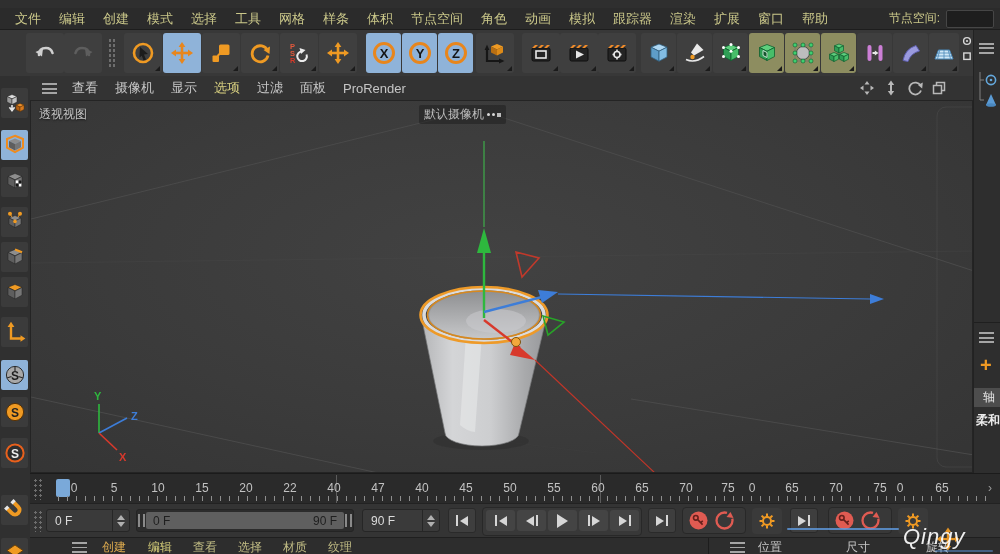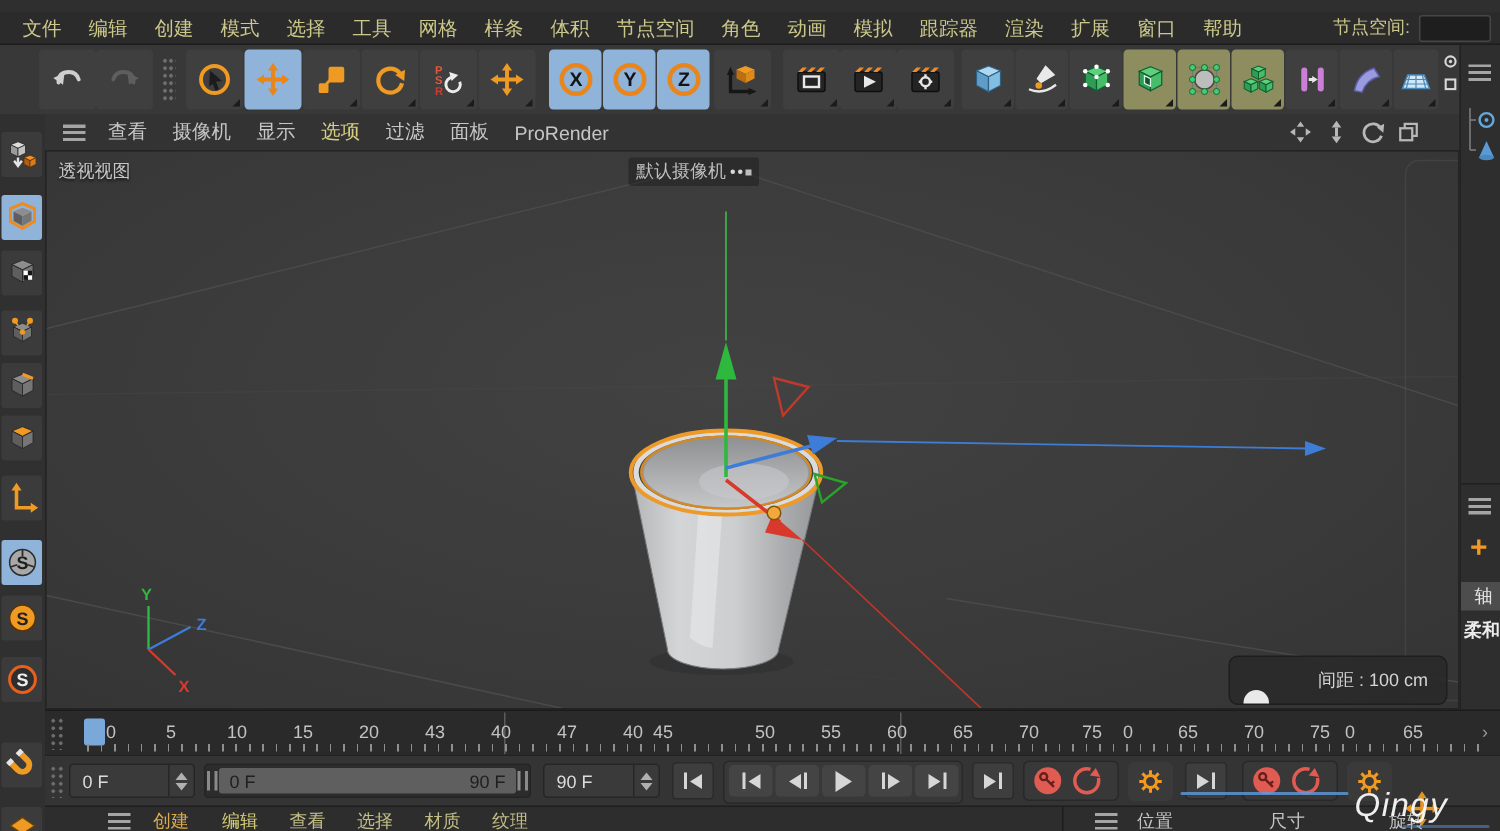--- a/index.html
+++ b/index.html
@@ -571,24 +571,20 @@
       </svg>
       <div class="vp-label">透视视图</div>
       <div class="cam-label">
         <span>默认摄像机</span>
         <span class="cam-dots">
             <i></i>
             <i></i>
             <i class="sq"></i>
           </span>
       </div>
-      <div class="spacing-hud">
-        <span class="dome"></span>
-        <span>间距 : 100 cm</span>
-      </div>
     </div>
   </div>
 
   <div class="right-panel">
     <span class="hamb rp-hamb1"></span>
     <svg width="27" height="80" viewBox="0 0 27 80" style="position:absolute;left:0;top:36px">
       <path d="M6 6 V34 M6 14 H10 M6 34 H10" stroke="#808080" fill="none"></path>
       <g>
         <circle cx="17" cy="14" r="4.6" fill="none" stroke="#64a8dc" stroke-width="1.6"></circle>
         <circle cx="17" cy="14" r="1.3" fill="#64a8dc"></circle>
@@ -608,25 +604,25 @@
   <div class="ruler">
     <div class="rgrip-dots"></div>
     <div class="marker" style="left:306px"></div>
     <div class="marker" style="left:570px"></div>
     <div class="playhead"></div>
     <span class="tick" style="left:44px">0</span>
     <span class="tick" style="left:84px">5</span>
     <span class="tick" style="left:128px">10</span>
     <span class="tick" style="left:172px">15</span>
     <span class="tick" style="left:216px">20</span>
-    <span class="tick" style="left:260px">43</span>
+    <span class="tick" style="left:260px">22</span>
     <span class="tick" style="left:304px">40</span>
     <span class="tick" style="left:348px">47</span>
     <span class="tick" style="left:392px">40</span>
-    <span class="tick" style="left:412px">45</span>
+    <span class="tick" style="left:436px">45</span>
     <span class="tick" style="left:480px">50</span>
     <span class="tick" style="left:524px">55</span>
     <span class="tick" style="left:568px">60</span>
     <span class="tick" style="left:612px">65</span>
     <span class="tick" style="left:656px">70</span>
     <span class="tick" style="left:698px">75</span>
     <span class="tick" style="left:722px">0</span>
     <span class="tick" style="left:762px">65</span>
     <span class="tick" style="left:806px">70</span>
     <span class="tick" style="left:850px">75</span>

